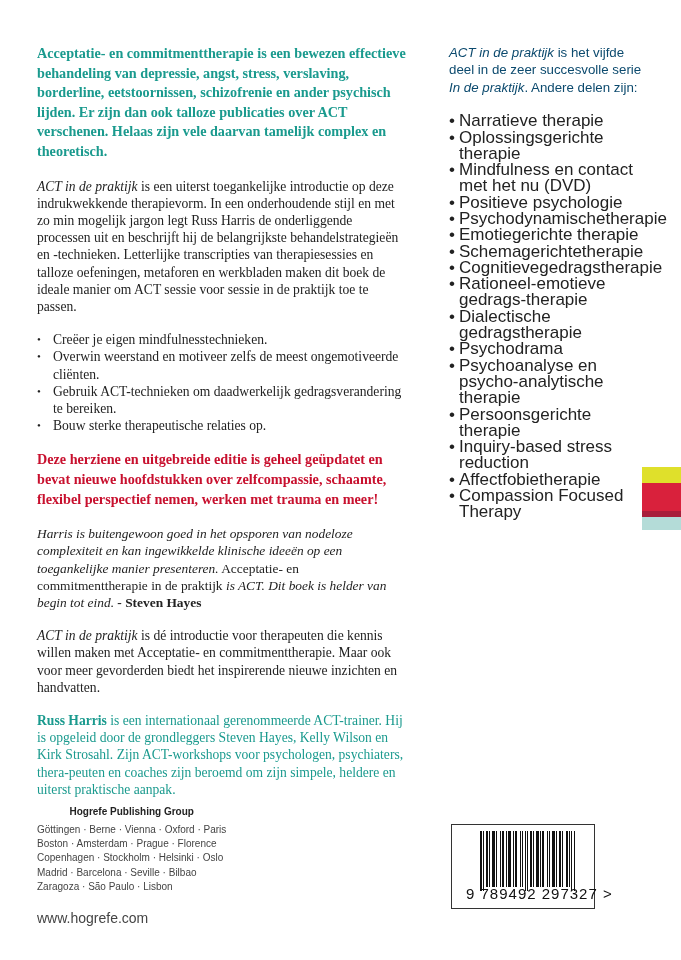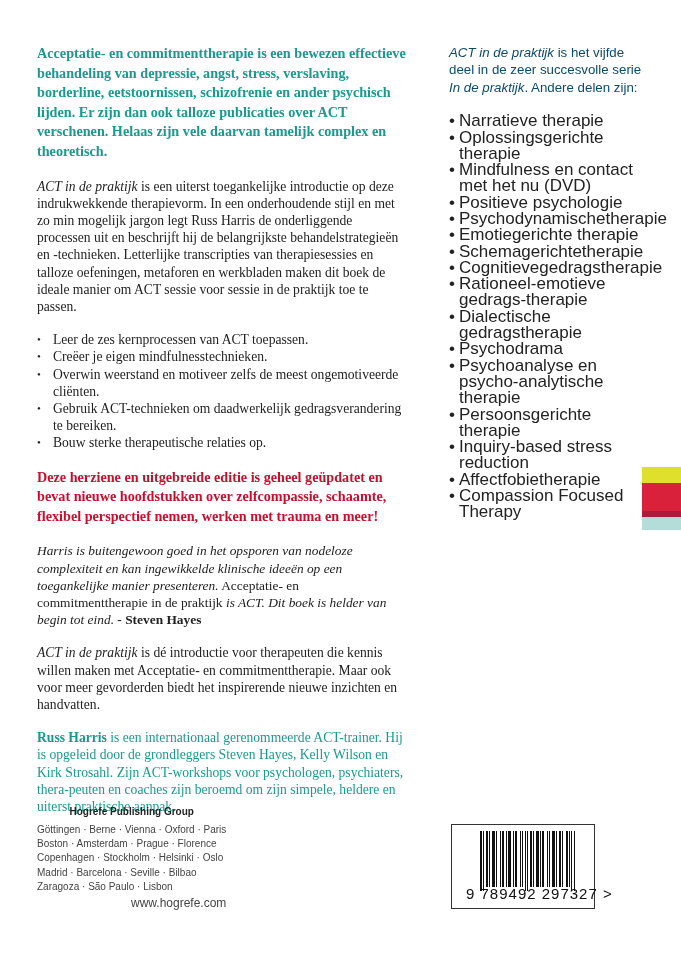--- a/index.html
+++ b/index.html
@@ -25,37 +25,36 @@
   .teal-bio b { font-weight: bold; }
   .series-intro { font-size: 13.3px; line-height: 17.4px; margin: 0 0 17px 0; color: #0c4a6e; }
   .series-intro i { font-style: italic; }
   ul.series { list-style: none; padding: 0; margin: 0; }
   ul.series li { position: relative; padding-left: 10px; font-weight: normal; font-size: 17px; line-height: 16.3px; color: #222; }
   ul.series li::before { content: "•"; position: absolute; left: 0; top: 0; font-weight: normal; }
   .color-block { position: absolute; left: 642px; width: 39px; }
   .publisher { position: absolute; left: 37px; top: 806px; font-family: "Liberation Sans", "DejaVu Sans", sans-serif; }
   .pub-name { font-weight: bold; font-size: 10px; color: #222; margin-bottom: 6px; text-align: center; }
   .pub-city-line { font-size: 10px; line-height: 14.2px; color: #444; }
-  .pub-web { font-size: 12px; color: #444; margin-top: 2px; text-align: right; }
+  .pub-web { font-size: 14px; color: #444; margin-top: 16px; }
   .isbn-label { position: absolute; left: 451px; top: 809px; font-family: Liberation Serif, serif; font-size: 10px; color: #444; letter-spacing: 0.2px; margin-top: 34px; }
   .barcode-box { position: absolute; left: 451px; top: 824px; width: 144px; height: 85px; border: 1px solid #333; background: #fff; box-sizing: border-box; }
   .bars { position: absolute; left: 28px; top: 6px; width: 118px; height: 60px; display: flex; align-items: flex-start; }
   .bars span { display: block; background: #111; height: 56px; }
   .barcode-digits { position: absolute; left: 14px; top: 60px; font-family: "Liberation Sans", "DejaVu Sans", sans-serif; font-size: 15px; color: #111; letter-spacing: 1px; white-space: nowrap; }
 </style>
 </head>
 <body>
 
 <div class="left">
   <p class="intro-teal">Acceptatie- en commitmenttherapie is een bewezen effectieve behandeling van depressie, angst, stress, verslaving, borderline, eetstoornissen, schizofrenie en ander psychisch lijden. Er zijn dan ook talloze publicaties over ACT verschenen. Helaas zijn vele daarvan tamelijk complex en theoretisch.</p>
 
   <p class="body-p"><i>ACT in de praktijk</i><span> is een uiterst toegankelijke introductie op deze indrukwekkende therapievorm. In een onderhoudende stijl en met zo min mogelijk jargon legt Russ Harris de onderliggende processen uit en beschrijft hij de belangrijkste behandelstrategieën en -technieken. Letterlijke transcripties van therapiesessies en talloze oefeningen, metaforen en werkbladen maken dit boek de ideale manier om ACT sessie voor sessie in de praktijk toe te passen.</span></p>
 
   <ul class="bullets">
-    <li>Leer de zes kernprocessen van ACT toepassen.</li>
     <li>Creëer je eigen mindfulnesstechnieken.</li>
     <li>Overwin weerstand en motiveer zelfs de meest ongemotiveerde cliënten.</li>
     <li>Gebruik ACT-technieken om daadwerkelijk gedragsverandering te bereiken.</li>
     <li>Bouw sterke therapeutische relaties op.</li>
   </ul>
 
   <p class="red-p">Deze herziene en uitgebreide editie is geheel geüpdatet en bevat nieuwe hoofdstukken over zelfcompassie, schaamte, flexibel perspectief nemen, werken met trauma en meer!</p>
 
   <p class="quote"><i>Harris is buitengewoon goed in het opsporen van nodeloze complexiteit en kan ingewikkelde klinische ideeën op een toegankelijke manier presenteren.</i><span> Acceptatie- en commitmenttherapie in de praktijk </span><i>is ACT. Dit boek is helder van begin tot eind.</i><b> - Steven Hayes</b></p>
 

